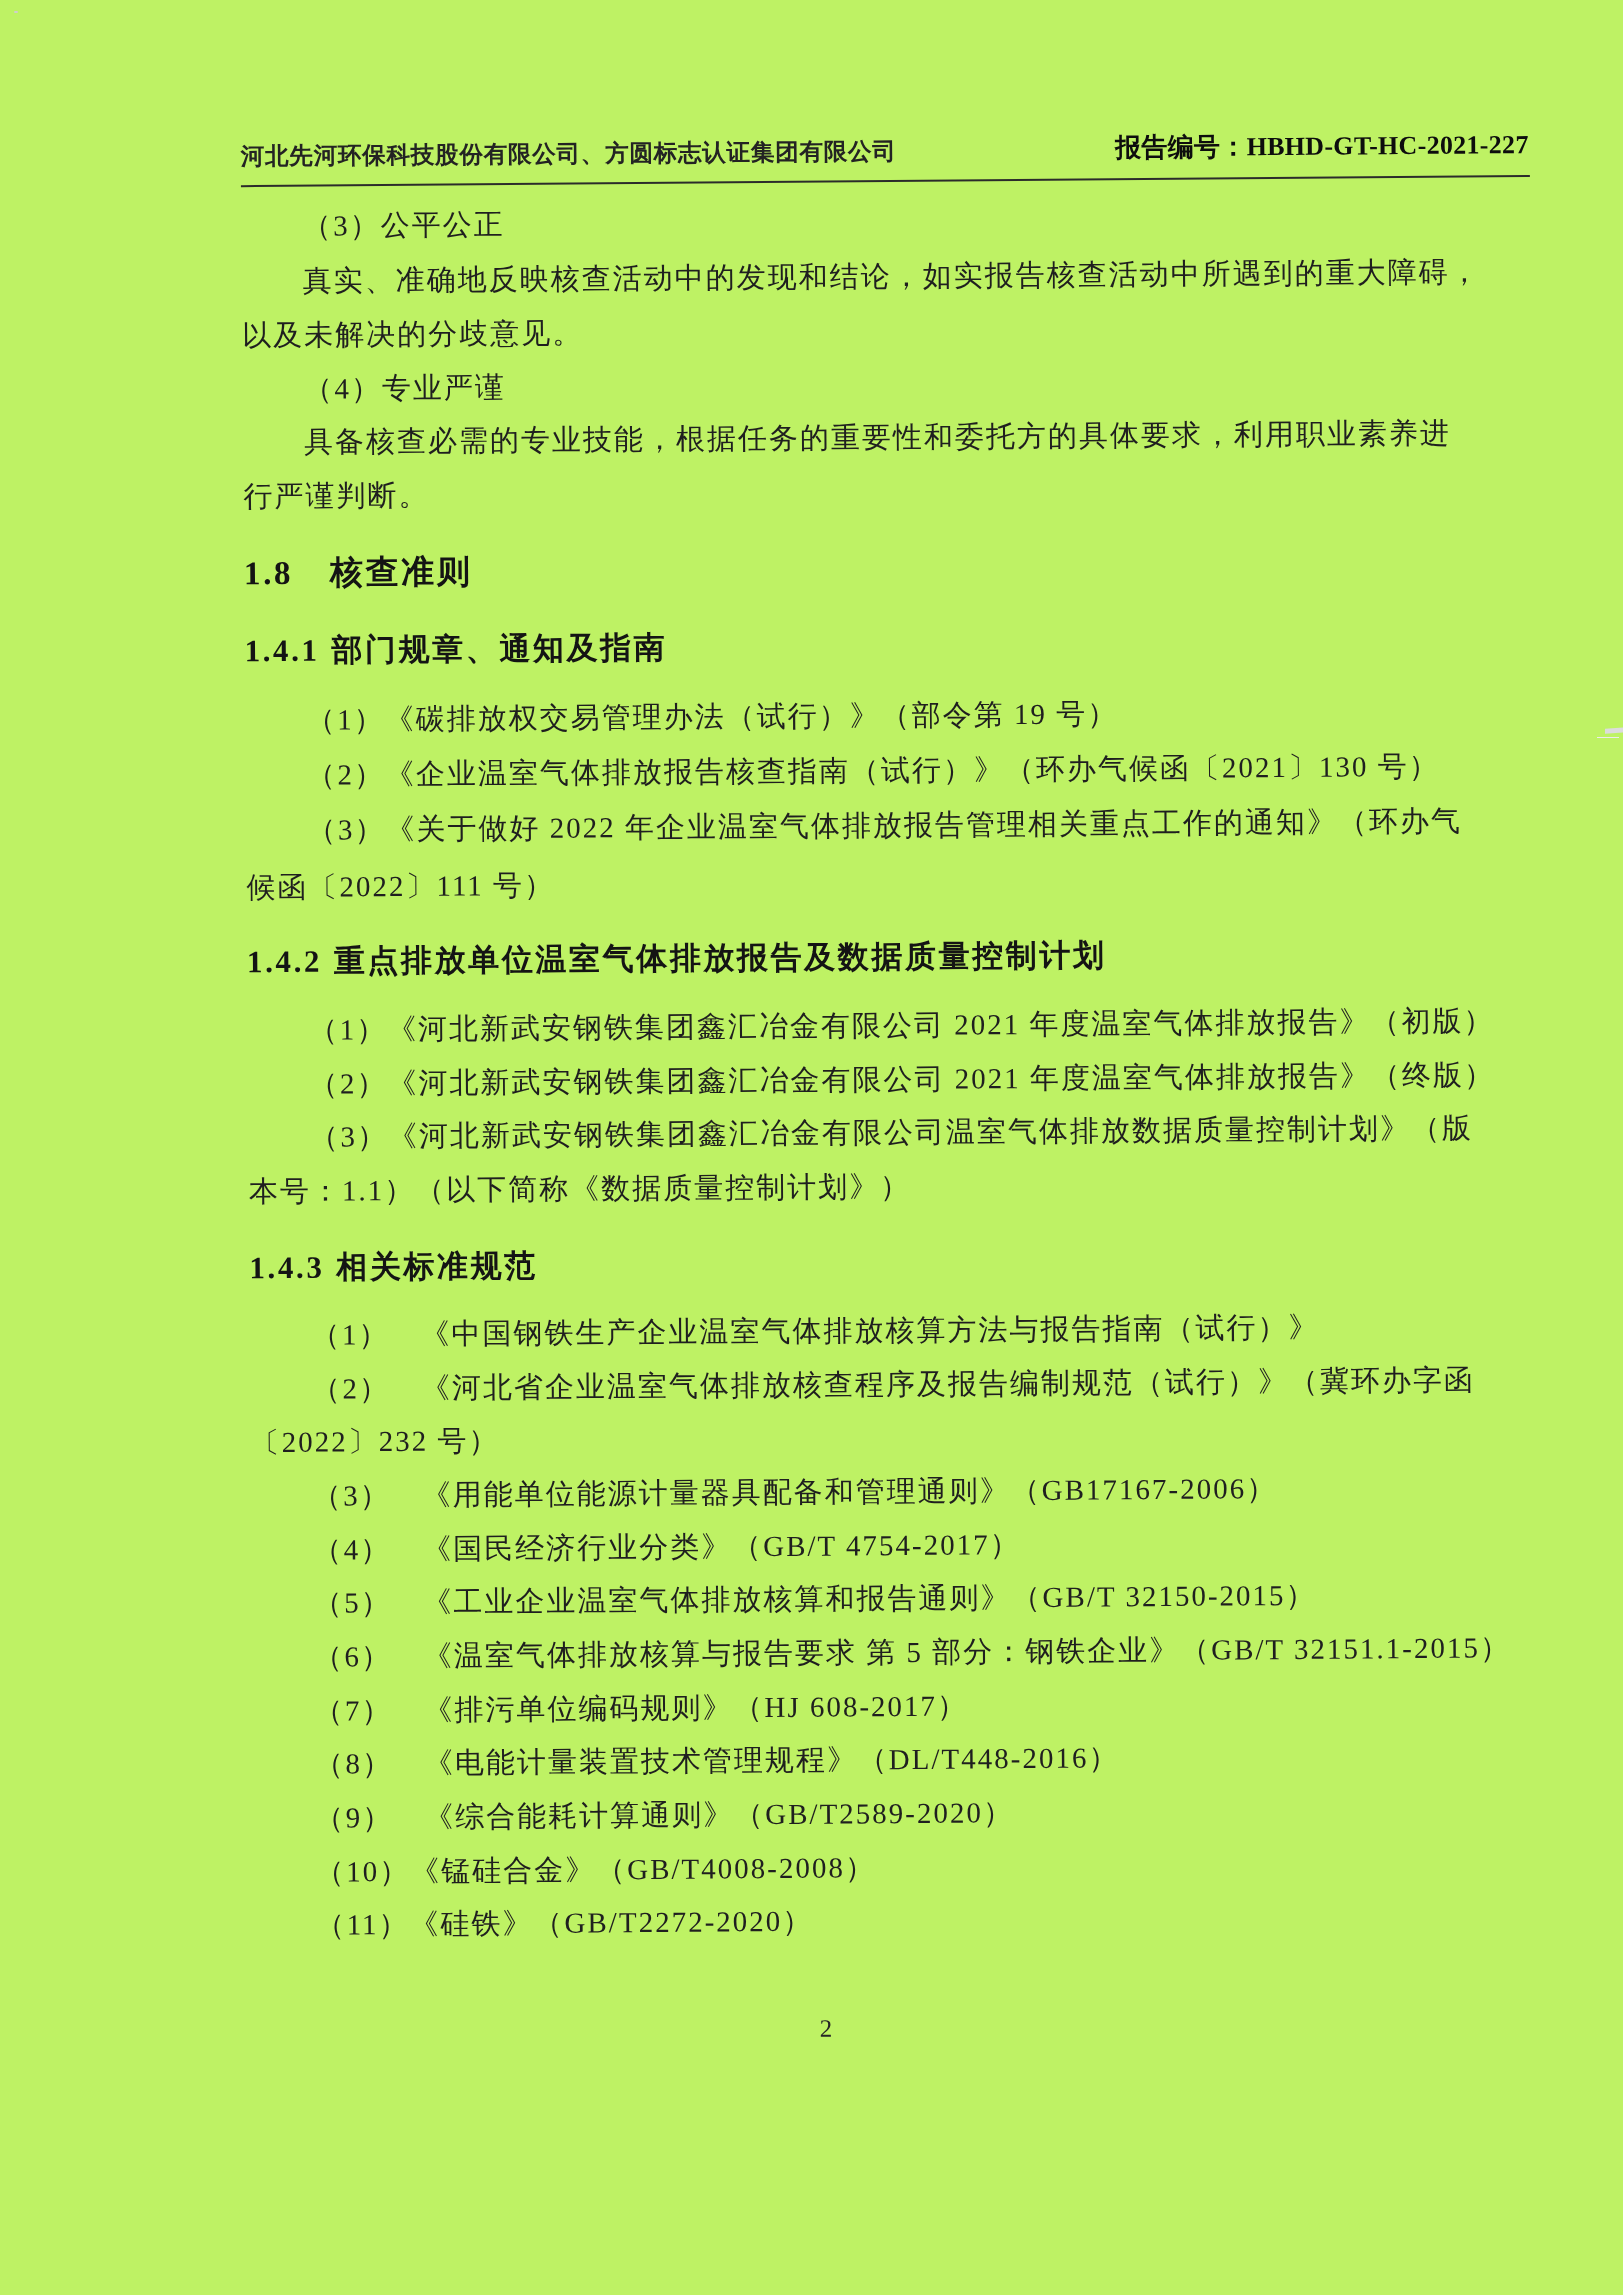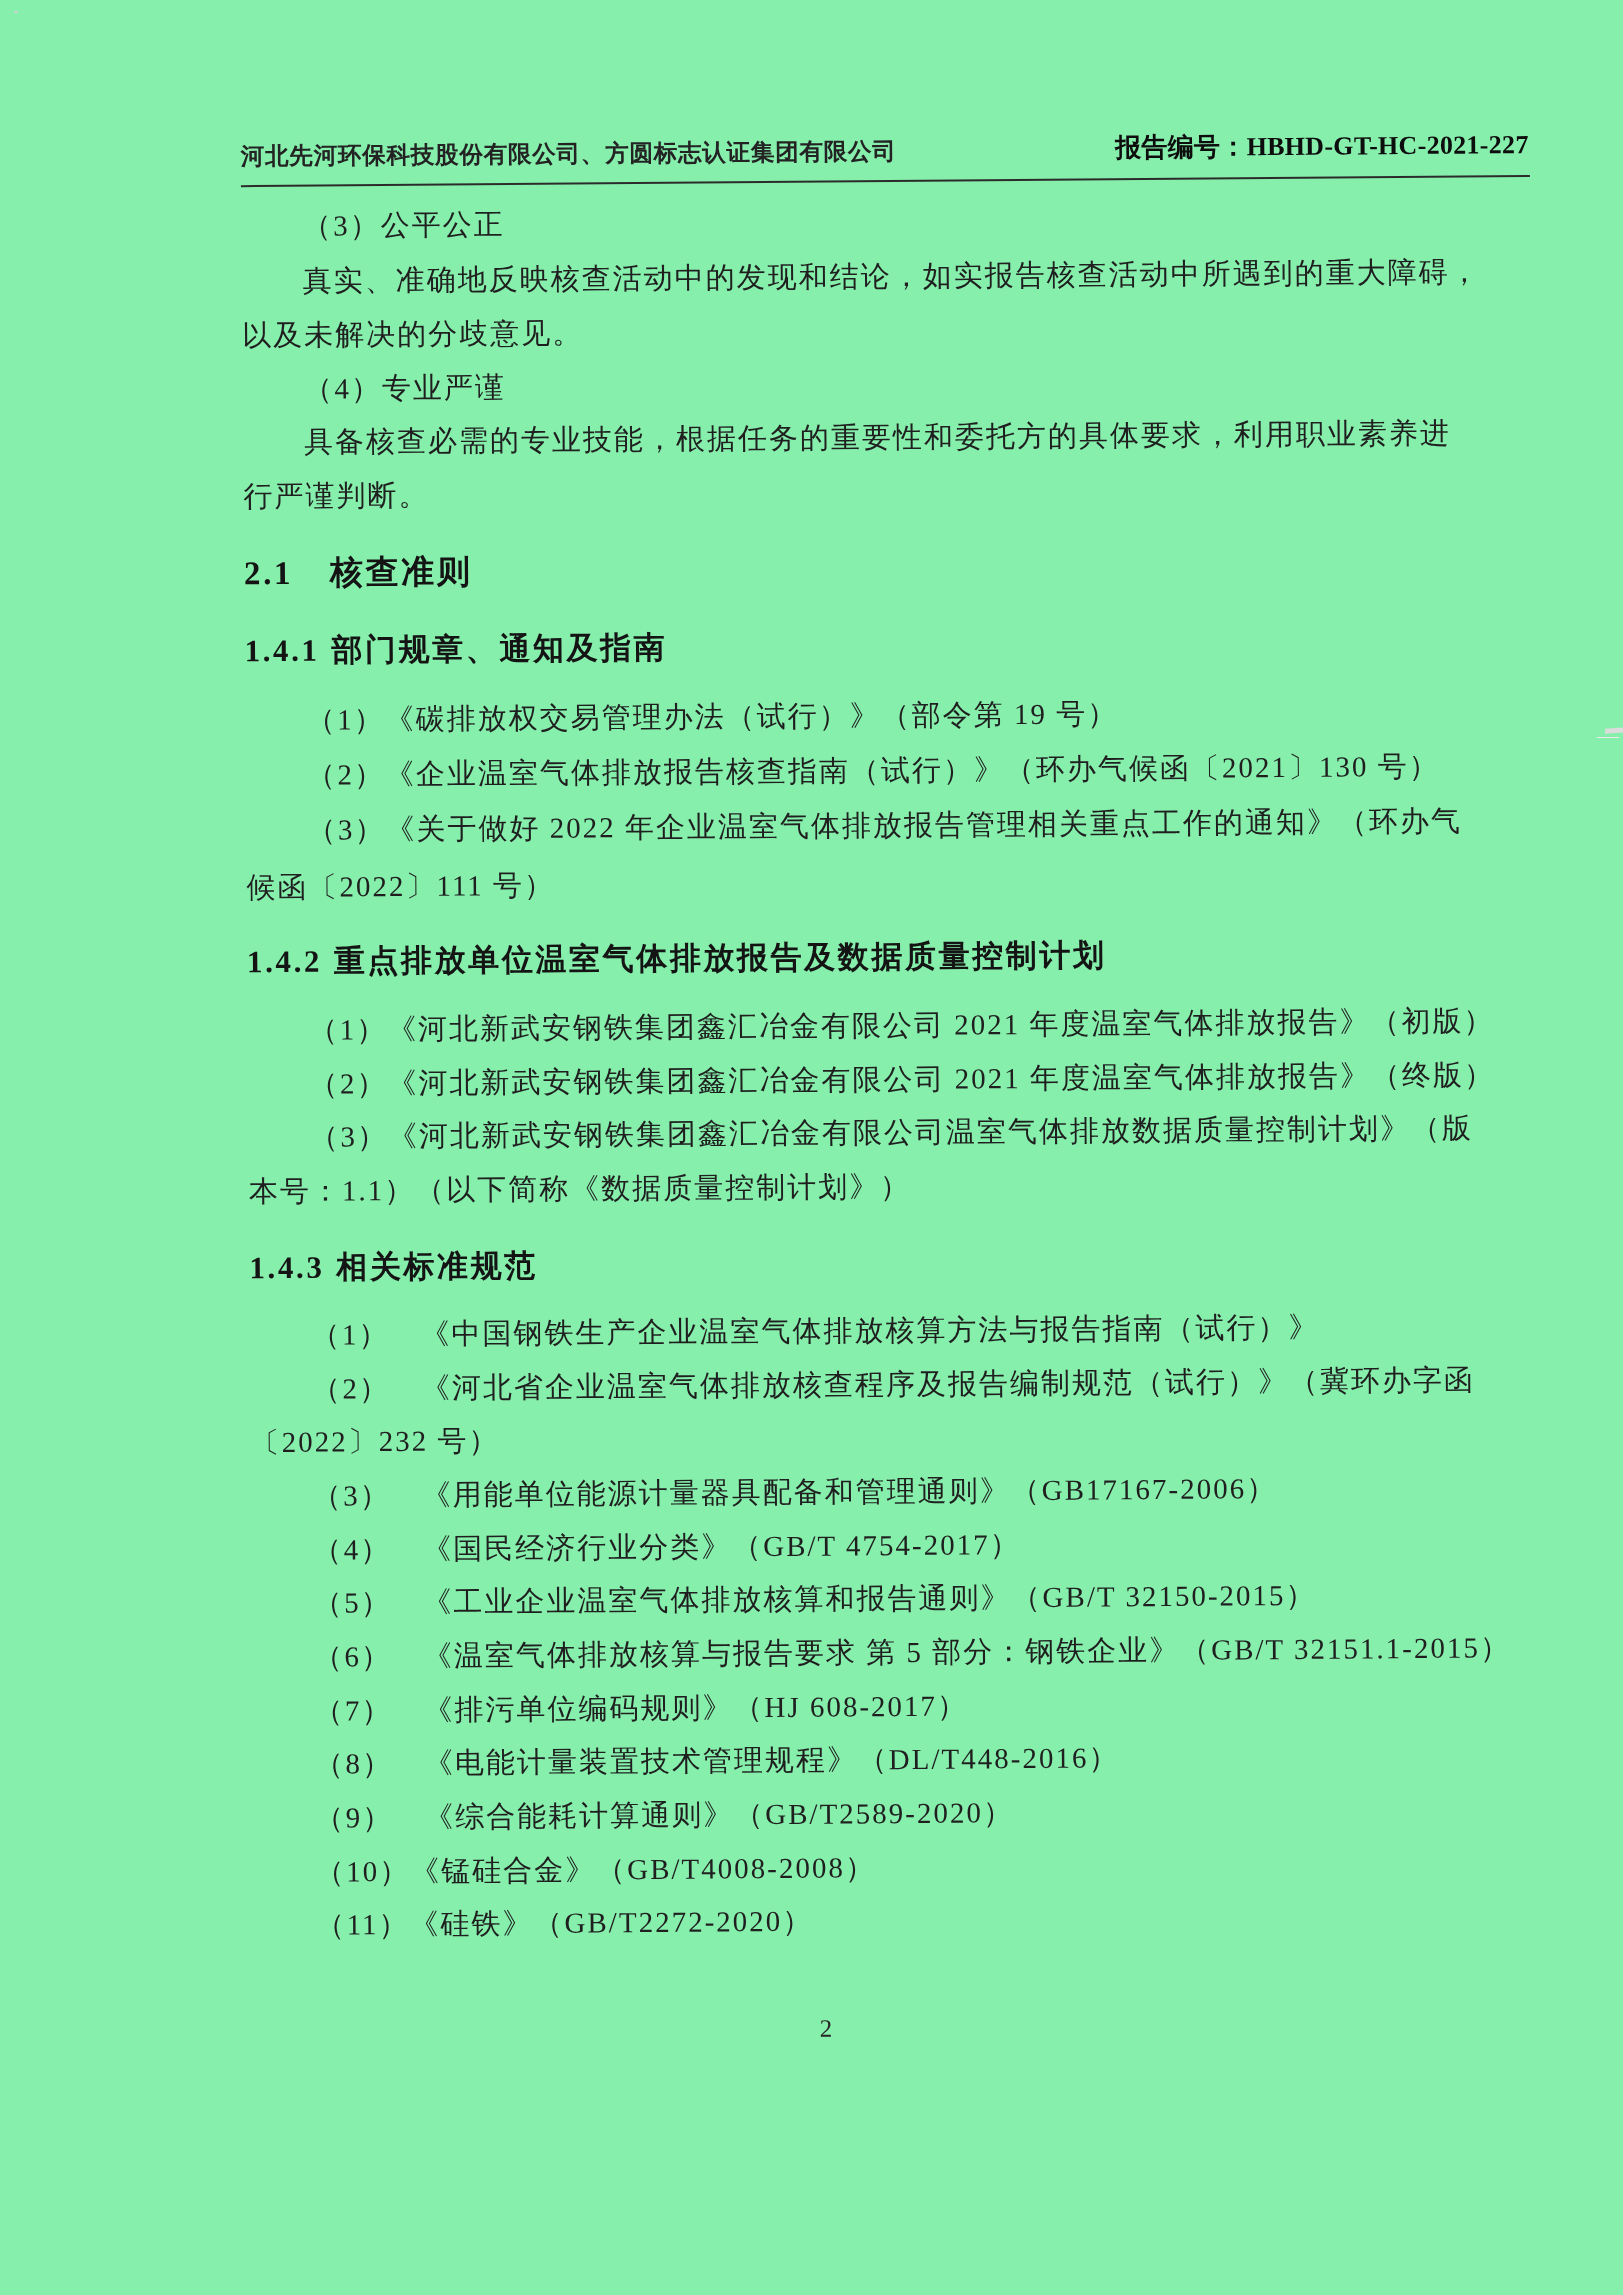--- a/index.html
+++ b/index.html
@@ -4,21 +4,21 @@
 <style>
   html,body{margin:0;padding:0;}
   body{
     width:1623px;height:2295px;
     background:#ffffff;
     font-family:"Liberation Serif","DejaVu Serif",serif;
     color:#1c1c1c;
     overflow:hidden;
     position:relative;
   }
-  .page{position:absolute;inset:0;background:#86efac;font-family:Liberation Serif, serif;}
+  .page{position:absolute;inset:0;background:#bef264;font-family:Liberation Serif, serif;}
   
   .skew{
     position:absolute;inset:0;
     transform:rotate(-0.45deg);
     transform-origin:262px 196px;
   }
   .ln{
     position:absolute;
     margin:0;
     white-space:nowrap;
@@ -83,21 +83,21 @@
     <p class="ln hdr-right">报告编号：HBHD-GT-HC-2021-227</p>
     <div class="rule"></div>
 
     <p class="ln ind" style="top:206px">（3）公平公正</p>
     <p class="ln ind" style="top:261px">真实、准确地反映核查活动中的发现和结论，如实报告核查活动中所遇到的重大障碍，</p>
     <p class="ln flush" style="top:315px">以及未解决的分歧意见。</p>
     <p class="ln ind" style="top:369px">（4）专业严谨</p>
     <p class="ln ind" style="top:422px">具备核查必需的专业技能，根据任务的重要性和委托方的具体要求，利用职业素养进</p>
     <p class="ln flush" style="top:476px">行严谨判断。</p>
 
-    <p class="ln h1" style="top:553px"><span>2.1</span><span class="gap-wide">核查准则</span></p>
+    <p class="ln h1" style="top:553px"><span>1.8</span><span class="gap-wide">核查准则</span></p>
 
     <p class="ln h2" style="top:630px"><span>1.4.1</span><span class="gap">部门规章、通知及指南</span></p>
 
     <p class="ln ind" style="top:700px">（1）《碳排放权交易管理办法（试行）》（部令第 19 号）</p>
     <p class="ln ind" style="top:755px">（2）《企业温室气体排放报告核查指南（试行）》（环办气候函〔2021〕130 号）</p>
     <p class="ln ind" style="top:810px">（3）《关于做好 2022 年企业温室气体排放报告管理相关重点工作的通知》（环办气</p>
     <p class="ln flush" style="top:867px">候函〔2022〕111 号）</p>
 
     <p class="ln h2" style="top:941px"><span>1.4.2</span><span class="gap">重点排放单位温室气体排放报告及数据质量控制计划</span></p>
 

